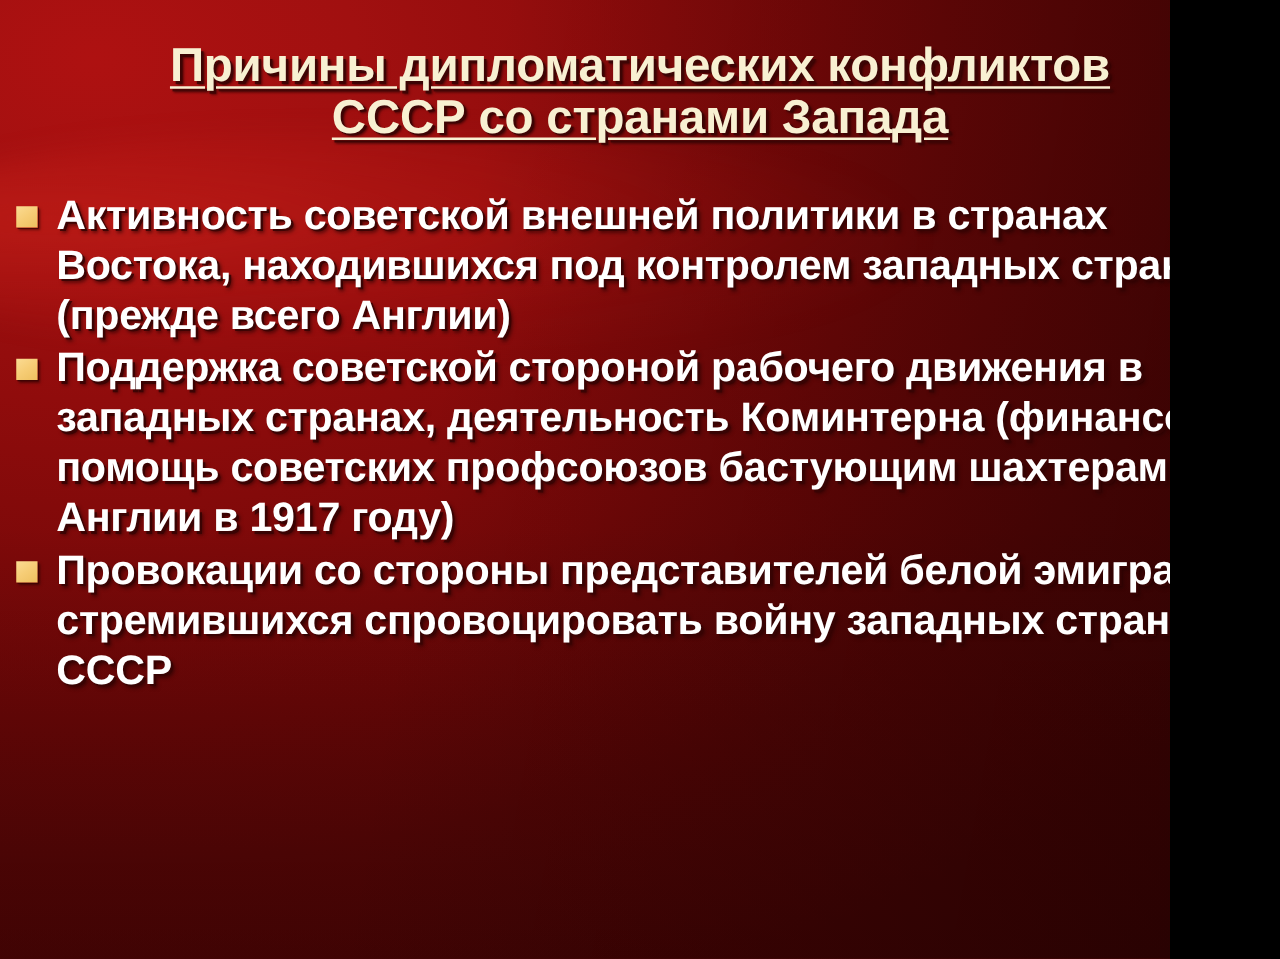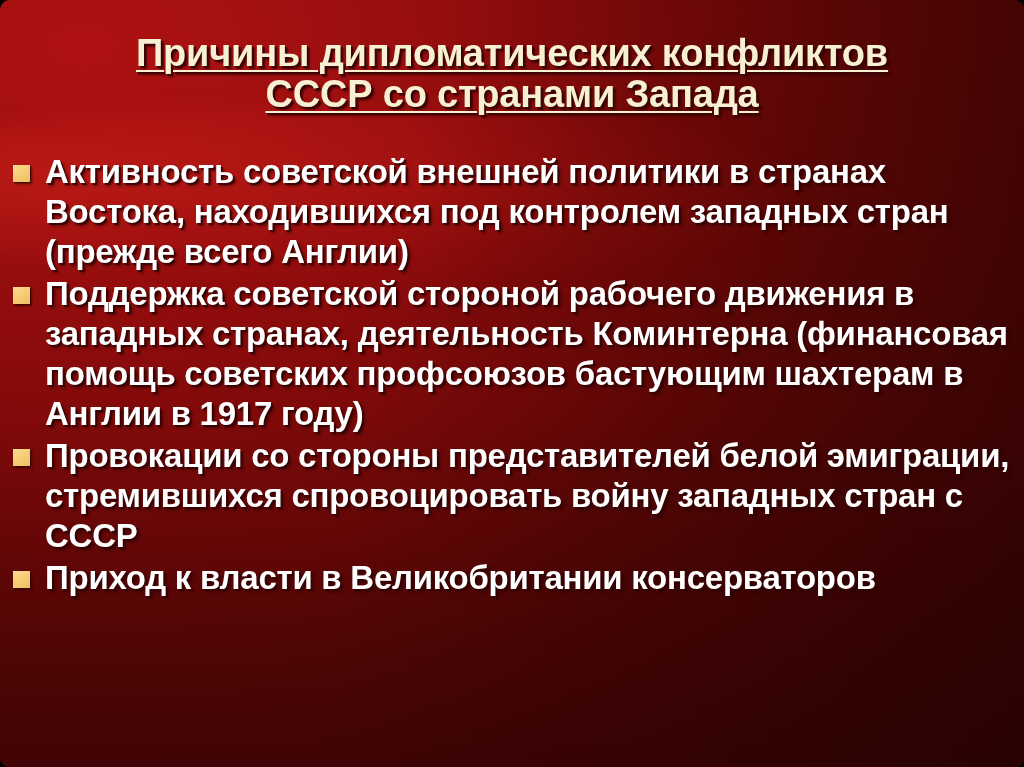--- a/index.html
+++ b/index.html
@@ -4,27 +4,26 @@
 <title>Slide</title>
 <style>
   html, body {
     margin: 0;
     padding: 0;
     background: #000;
   }
 
   #slide {
     position: relative;
-    width: 1024px;
+    width: 936px;
     height: 767px;
     overflow: hidden;
     font-family: "Liberation Sans", "DejaVu Sans", sans-serif;
     
     background-color: #6b0a0a;
-    border-radius: 10px;
   }
 
   
   .bg-base {
     position: absolute;
     inset: 0;
     background:
       radial-gradient(125% 105% at 8% 6%,
         #ae1111 0%,
         #a11010 18%,
@@ -156,21 +155,17 @@
       <div class="bullet-item">
         <span class="bullet-marker"></span>
         <span class="bullet-text">Поддержка советской стороной рабочего движения в западных странах, деятельность Коминтерна (финансовая помощь советских профсоюзов бастующим шахтерам в Англии в 1917 году)</span>
       </div>
 
       <div class="bullet-item">
         <span class="bullet-marker"></span>
         <span class="bullet-text">Провокации со стороны представителей белой эмиграции, стремившихся спровоцировать войну западных стран с СССР</span>
       </div>
 
-      <div class="bullet-item">
-        <span class="bullet-marker"></span>
-        <span class="bullet-text">Приход к власти в Великобритании консерваторов</span>
-      </div>
 
 
     </div>
   </div>
 </div>
 
 </body></html>

